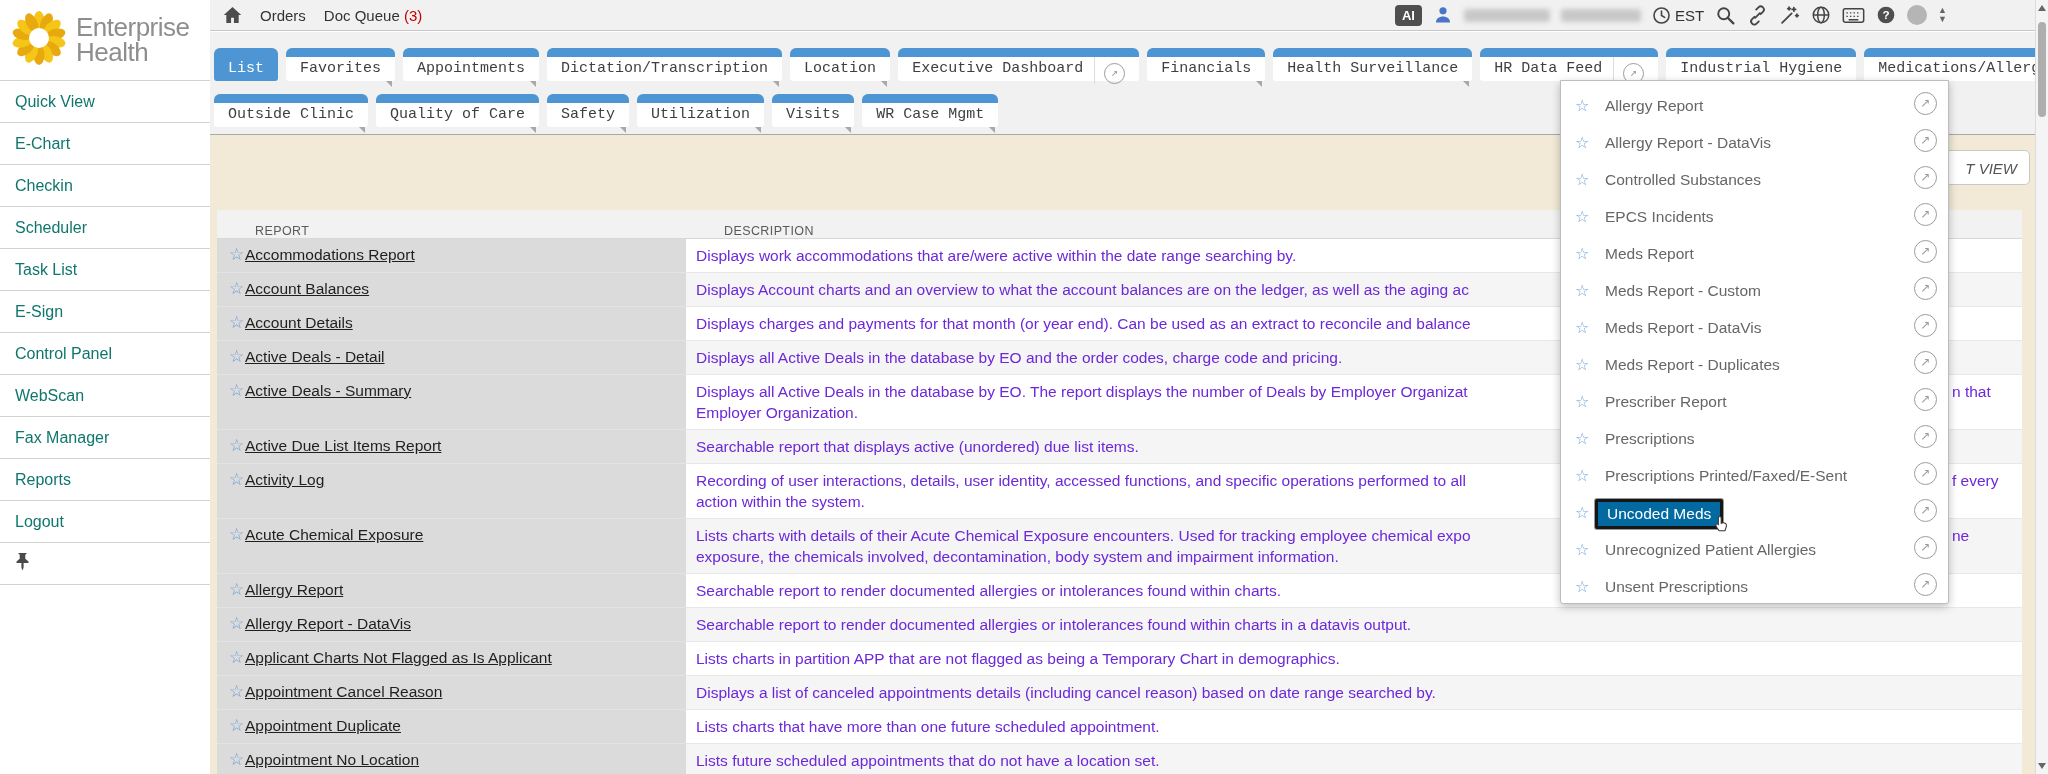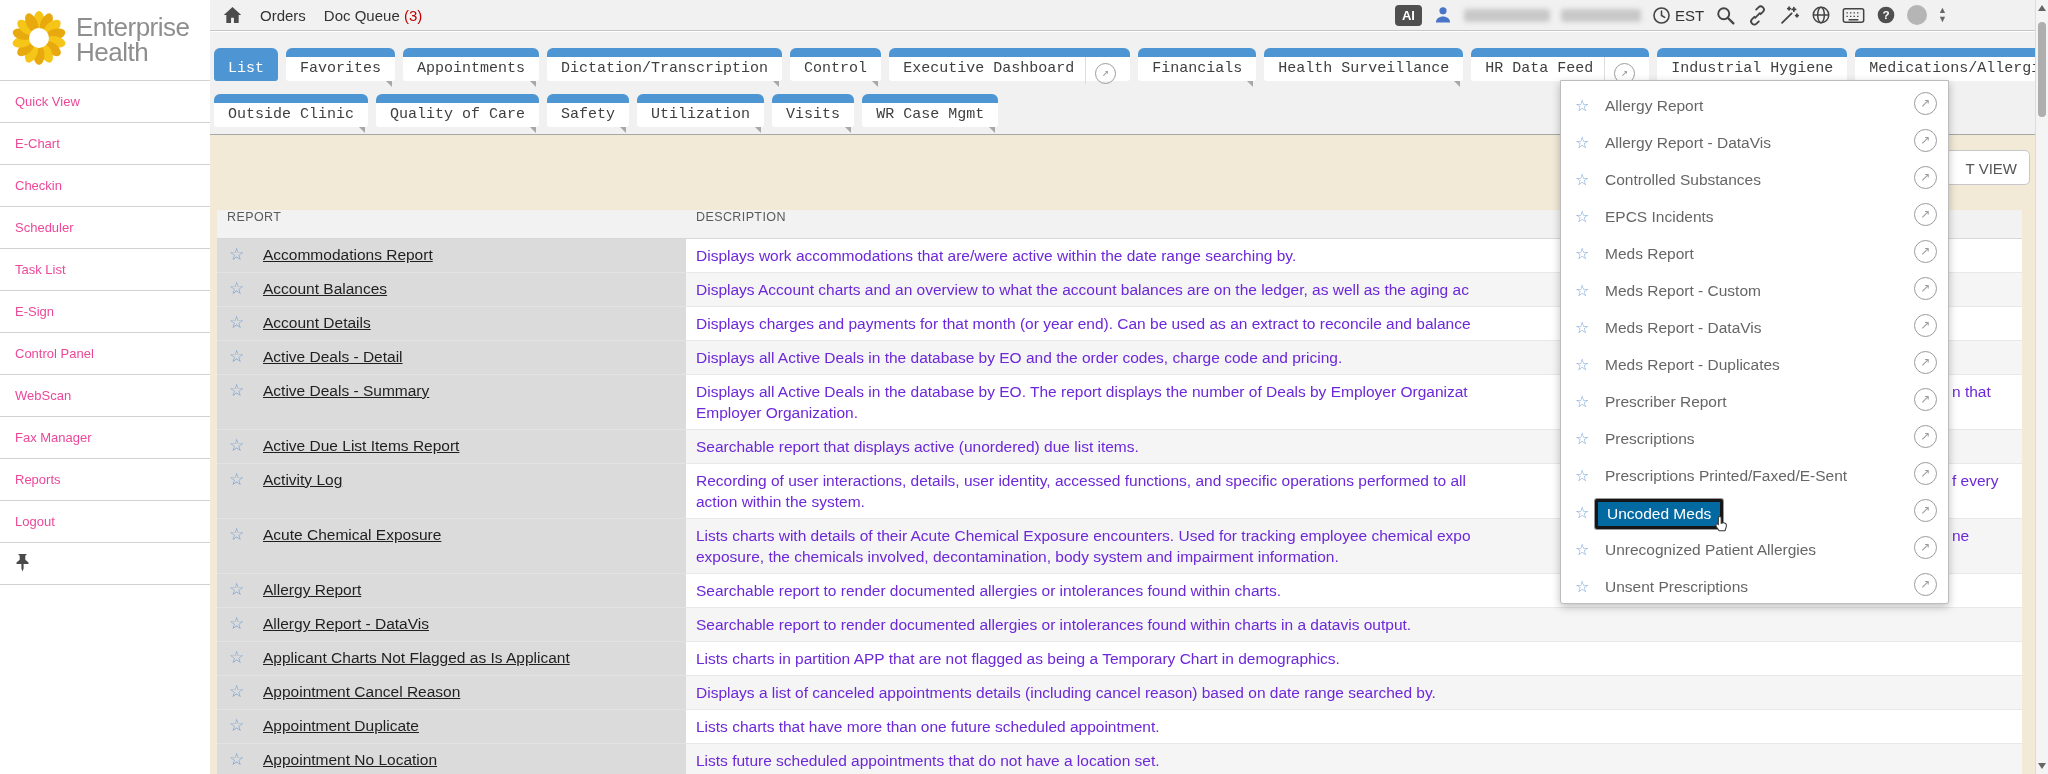--- a/index.html
+++ b/index.html
@@ -4,21 +4,21 @@
 <style>
   html,body{margin:0;padding:0;width:2048px;height:774px;overflow:hidden;
     font-family:"Liberation Sans","DejaVu Sans",sans-serif;background:#fff;}
   #app{position:relative;width:2048px;height:774px;}
 
   
   .sidebar{position:absolute;left:0;top:0;width:210px;height:708px;background:#fff;z-index:5;}
   .logo{height:80px;display:flex;align-items:center;padding-left:10px;}
   .logo-text{margin-left:8px;color:#8e8e8e;font-size:26px;line-height:25px;letter-spacing:-0.5px;}
   .side-item{border-top:1px solid #d2d2d2;height:41px;display:flex;align-items:center;
-    padding-left:15px;font-size:13px;color:#ec4899;cursor:pointer;}
+    padding-left:15px;font-size:16px;color:#0f766e;cursor:pointer;}
   .side-item.last{border-bottom:1px solid #d2d2d2;}
 
   
   .topbar{position:absolute;left:210px;top:0;width:1825px;height:31px;background:#f1f1f1;
     border-bottom:1px solid #c6c6c6;display:flex;align-items:center;padding-right:88px;box-sizing:border-box;}
   .topbar .crumb{font-size:15px;color:#333;margin-left:18px;cursor:pointer;}
   .topbar .crumb .cnt{color:#c00000;}
   .home{margin-left:13px;display:flex;align-items:center;cursor:pointer;}
   .tb-right{margin-left:auto;display:flex;align-items:center;gap:11px;}
   .ai-badge{background:#4f4f4f;color:#fff;font-weight:bold;font-size:13px;border-radius:4px;
@@ -42,38 +42,38 @@
   .fold{position:absolute;right:3px;bottom:-6px;width:0;height:0;
     border-top:6px solid #a8a8a8;border-left:6px solid transparent;}
   .ext-wrap{display:inline-block;border-left:1px solid #ddd;margin-left:11px;padding-left:9px;}
   .ext{display:inline-block;width:19px;height:19px;border:1px solid #9c9c9c;border-radius:50%;
     color:#9c9c9c;font-size:12px;line-height:18px;text-align:center;vertical-align:-4px;}
 
   
   .content{position:absolute;left:210px;top:134px;width:1825px;height:640px;background:#f2e9d7;overflow:hidden;z-index:1;}
   .view-btn{position:absolute;left:1712px;top:16px;width:108px;height:35px;background:#fff;
     border:1px solid #c8c8c8;border-radius:5px;color:#555;font-size:15px;text-align:right;
-    padding-right:12px;box-sizing:border-box;line-height:33px;cursor:pointer;z-index:2;}
+    padding-right:12px;box-sizing:border-box;line-height:33px;cursor:pointer;z-index:2;font-style:italic;}
 
   
   .rtable{position:absolute;left:7px;top:76px;width:1805px;z-index:1;}
-  .thead{display:flex;height:28px;align-items:flex-start;background:#f2f2f2;border-bottom:1px solid #d8d8d8;
-    color:#5a5a5a;font-size:12.5px;letter-spacing:.4px;}
+  .thead{display:flex;height:28px;align-items:flex-end;background:#f2f2f2;border-bottom:1px solid #d8d8d8;
+    color:#5a5a5a;font-size:12.5px;letter-spacing:.4px;padding-left:28px;}
   .thead .c1{width:459px;padding-left:10px;}
   .thead .c2{flex:1;padding-left:10px;}
   .trow{display:flex;}
   .trow .rep{width:469px;background:#dbdbdb;border-bottom:1px solid #e3e3e3;position:relative;box-sizing:border-box;}
   .trow .desc{flex:1;border-bottom:1px solid #e8e8e8;position:relative;
     padding:6px 10px 0 10px;font-size:15.5px;color:#6d28d9;line-height:21px;box-sizing:border-box;}
   .trow.single .rep,.trow.single .desc{height:34px;}
   .trow.double .rep,.trow.double .desc{height:55px;}
   .trow:nth-child(even) .desc{background:#f5f5f5;}
   .trow:nth-child(odd) .desc{background:#fff;}
   .trow .star{position:absolute;left:12px;top:5px;color:#6f9ed6;font-size:17px;cursor:pointer;}
-  .trow .rlink{margin-left:46px;margin-top:7px;display:inline-block;font-size:15.5px;color:#1f1f1f;
+  .trow .rlink{margin-left:28px;margin-top:7px;display:inline-block;font-size:15.5px;color:#1f1f1f;
     text-decoration:underline;cursor:pointer;white-space:nowrap;}
   .dline{white-space:nowrap;overflow:hidden;}
   .frag{position:absolute;left:1266px;top:6px;white-space:nowrap;}
 
   
   .dropdown{position:absolute;left:1560px;top:80px;width:389px;height:524px;background:#fff;
     border:1px solid #bdbdbd;border-radius:0 0 3px 3px;box-shadow:0 3px 8px rgba(0,0,0,.25);
     z-index:50;box-sizing:border-box;padding-top:6px;overflow:hidden;}
   .dd-item{position:relative;height:37px;line-height:37px;padding-left:44px;font-size:15.5px;
     color:#666;cursor:pointer;white-space:nowrap;}
@@ -227,21 +227,21 @@
       </span>
     </span>
   </header>
 
   <div class="tabstrip">
     <div class="tabrow r1" id="tabs-row1">
         <div class="tab active"><span>List</span></div>
         <div class="tab"><span>Favorites</span><span class="fold"></span></div>
         <div class="tab"><span>Appointments</span><span class="fold"></span></div>
         <div class="tab"><span>Dictation/Transcription</span><span class="fold"></span></div>
-        <div class="tab"><span>Control</span><span class="fold"></span></div>
+        <div class="tab"><span>Location</span><span class="fold"></span></div>
         <div class="tab"><span>Executive Dashboard</span><span class="ext-wrap"><span class="ext">↗</span></span></div>
         <div class="tab"><span>Financials</span><span class="fold"></span></div>
         <div class="tab"><span>Health Surveillance</span><span class="fold"></span></div>
         <div class="tab"><span>HR Data Feed</span><span class="ext-wrap"><span class="ext">↗</span></span></div>
         <div class="tab"><span>Industrial Hygiene</span><span class="fold"></span></div>
         <div class="tab"><span>Medications/Allergies/Scripts</span></div>
         <div class="tab"><span>Orders</span><span class="fold"></span></div>
       </div>
     <div class="tabrow r2" id="tabs-row2">
         <div class="tab"><span>Outside Clinic</span><span class="fold"></span></div>

